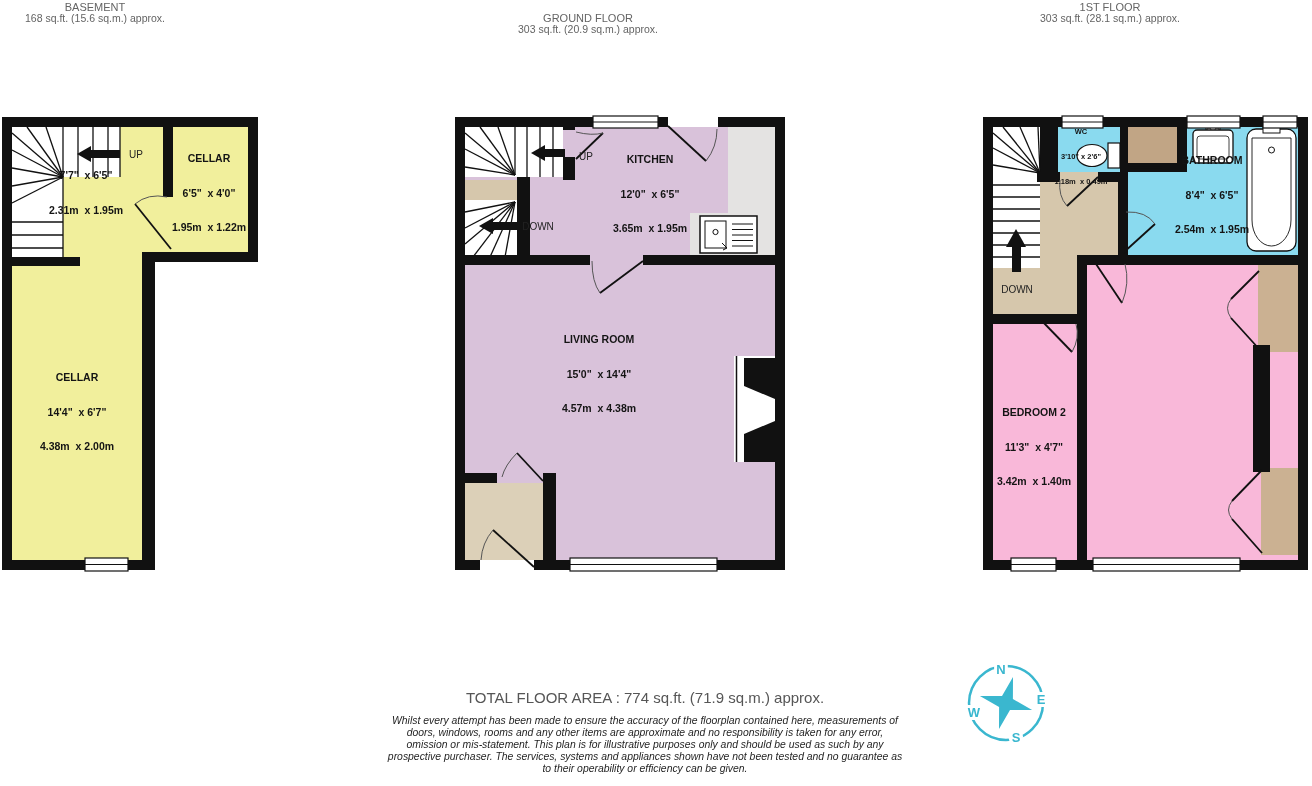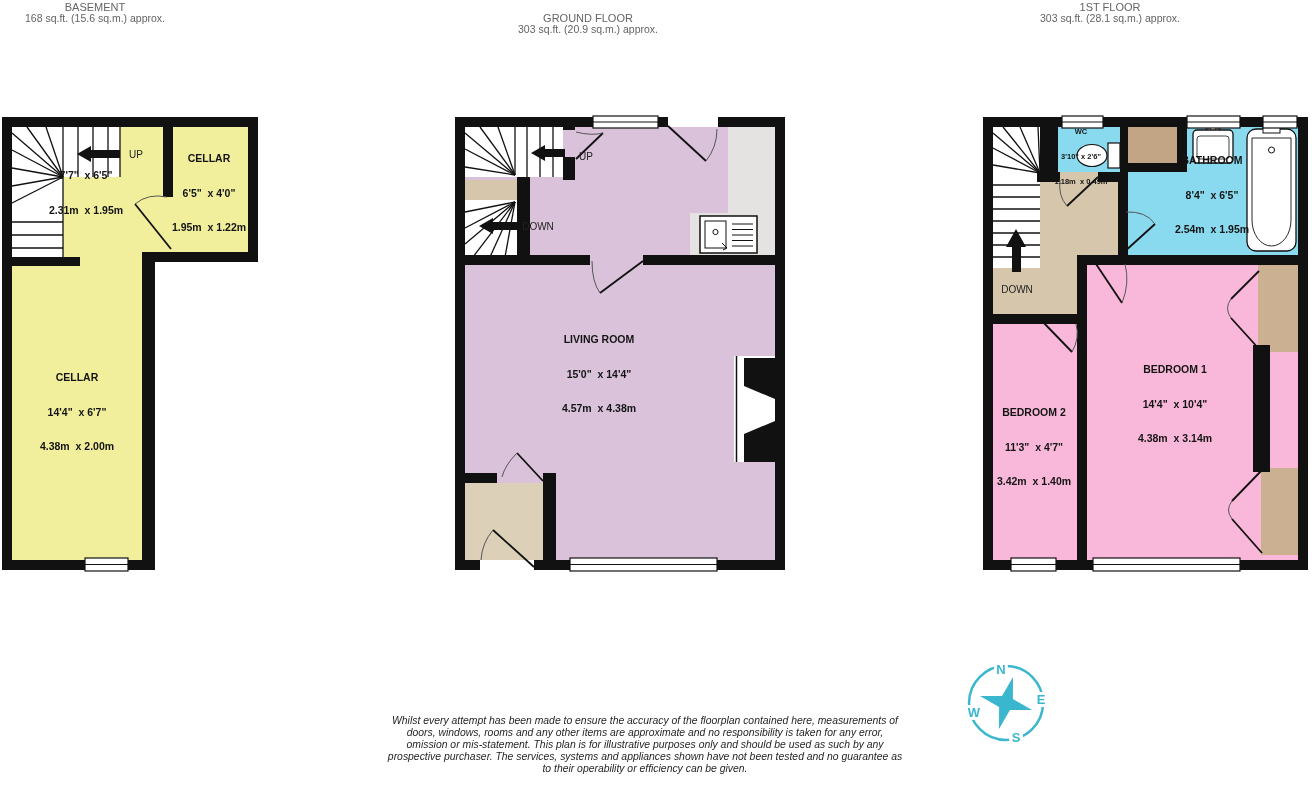--- a/index.html
+++ b/index.html
@@ -321,47 +321,48 @@
   <div class="room-label" style="left:209px;top:193px;">
     <div>CELLAR</div>
     <div>6'5"  x 4'0"</div>
     <div>1.95m  x 1.22m</div>
   </div>
   <div class="room-label" style="left:77px;top:412px;">
     <div>CELLAR</div>
     <div>14'4"  x 6'7"</div>
     <div>4.38m  x 2.00m</div>
   </div>
+  <div class="room-label" style="left:650px;top:194px;">
+    <div>KITCHEN</div>
+    <div>12'0"  x 6'5"</div>
+    <div>3.65m  x 1.95m</div>
+  </div>
   <div class="room-label" style="left:599px;top:374px;">
     <div>LIVING ROOM</div>
     <div>15'0"  x 14'4"</div>
     <div>4.57m  x 4.38m</div>
   </div>
   <div class="room-label small" style="left:1081px;top:157px;">
     <div>WC</div>
     <div>3'10" x 2'6"</div>
     <div>1.18m  x 0.49m</div>
   </div>
   <div class="room-label" style="left:1212px;top:195px;">
     <div>BATHROOM</div>
     <div>8'4"  x 6'5"</div>
     <div>2.54m  x 1.95m</div>
   </div>
   <div class="room-label" style="left:1034px;top:447px;">
     <div>BEDROOM 2</div>
     <div>11'3"  x 4'7"</div>
     <div>3.42m  x 1.40m</div>
   </div>
-  <div class="room-label" style="left:1175px;top:404px;">
-    <div>BEDROOM 1</div>
-    <div>14'4"  x 10'4"</div>
-    <div>4.38m  x 3.14m</div>
-  </div>
 
   <div class="dir-label" style="left:136px;top:154px;">UP</div>
   <div class="dir-label" style="left:586px;top:156px;">UP</div>
   <div class="dir-label" style="left:538px;top:226px;">DOWN</div>
   <div class="dir-label" style="left:1017px;top:289px;">DOWN</div>
 
+  <div class="footer-total" style="left:645px;top:689px;">TOTAL FLOOR AREA : 774 sq.ft. (71.9 sq.m.) approx.</div>
   <div class="footer-disclaimer" style="left:387px;top:715px;">Whilst every attempt has been made to ensure the accuracy of the floorplan contained here, measurements of doors, windows, rooms and any other items are approximate and no responsibility is taken for any error, omission or mis-statement. This plan is for illustrative purposes only and should be used as such by any prospective purchaser. The services, systems and appliances shown have not been tested and no guarantee as to their operability or efficiency can be given.</div>
   <div class="footer-credit" style="left:645px;top:774px;margin-top:36px;">Made with Metropix ©2025</div>
 
 </div>
 
 </body></html>

